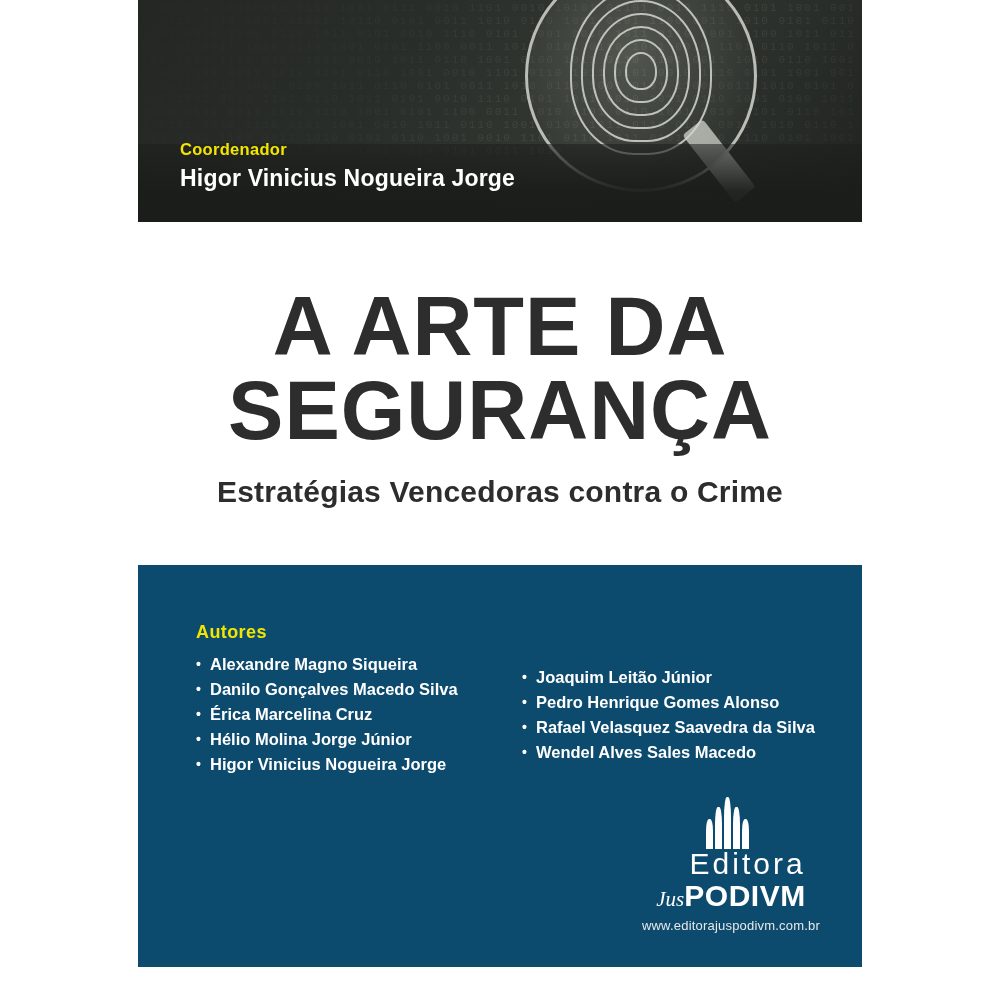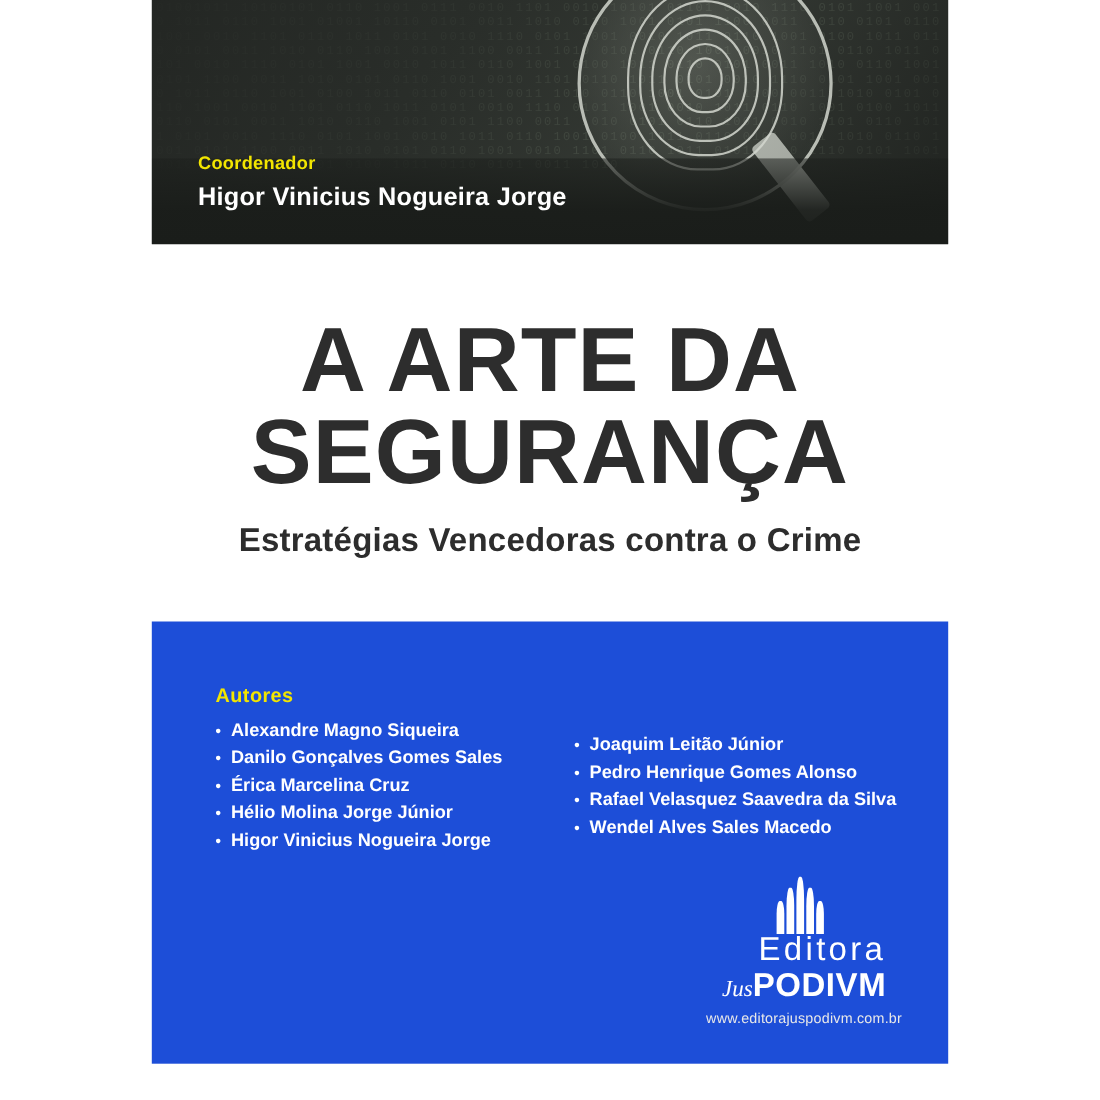--- a/index.html
+++ b/index.html
@@ -155,21 +155,21 @@
     letter-spacing: 0.2px;
   }
 
   
   .panel {
     position: absolute;
     left: 138px;
     top: 565px;
     width: 724px;
     height: 402px;
-    background: #1d4ed8;
+    background: #0c4a6e;
   }
   .autores-title {
     position: absolute;
     left: 58px;
     top: 57px;
     color: #f2e500;
     font-size: 18px;
     font-weight: bold;
     letter-spacing: 0.4px;
   }
@@ -294,21 +294,21 @@
     <h1 class="title-line">SEGURANÇA</h1>
     <p class="subtitle">Estratégias Vencedoras contra o Crime</p>
   </div>
 
   <div class="panel">
     <div class="autores-title">Autores</div>
 
     <div class="authors-cols">
       <div class="col">
         <div class="author-item">Alexandre Magno Siqueira</div>
-        <div class="author-item">Danilo Gonçalves Gomes Sales</div>
+        <div class="author-item">Danilo Gonçalves Macedo Silva</div>
         <div class="author-item">Érica Marcelina Cruz</div>
         <div class="author-item">Hélio Molina Jorge Júnior</div>
         <div class="author-item">Higor Vinicius Nogueira Jorge</div>
       </div>
       <div class="col">
         <div class="author-item">Joaquim Leitão Júnior</div>
         <div class="author-item">Pedro Henrique Gomes Alonso</div>
         <div class="author-item">Rafael Velasquez Saavedra da Silva</div>
         <div class="author-item">Wendel Alves Sales Macedo</div>
       </div>

